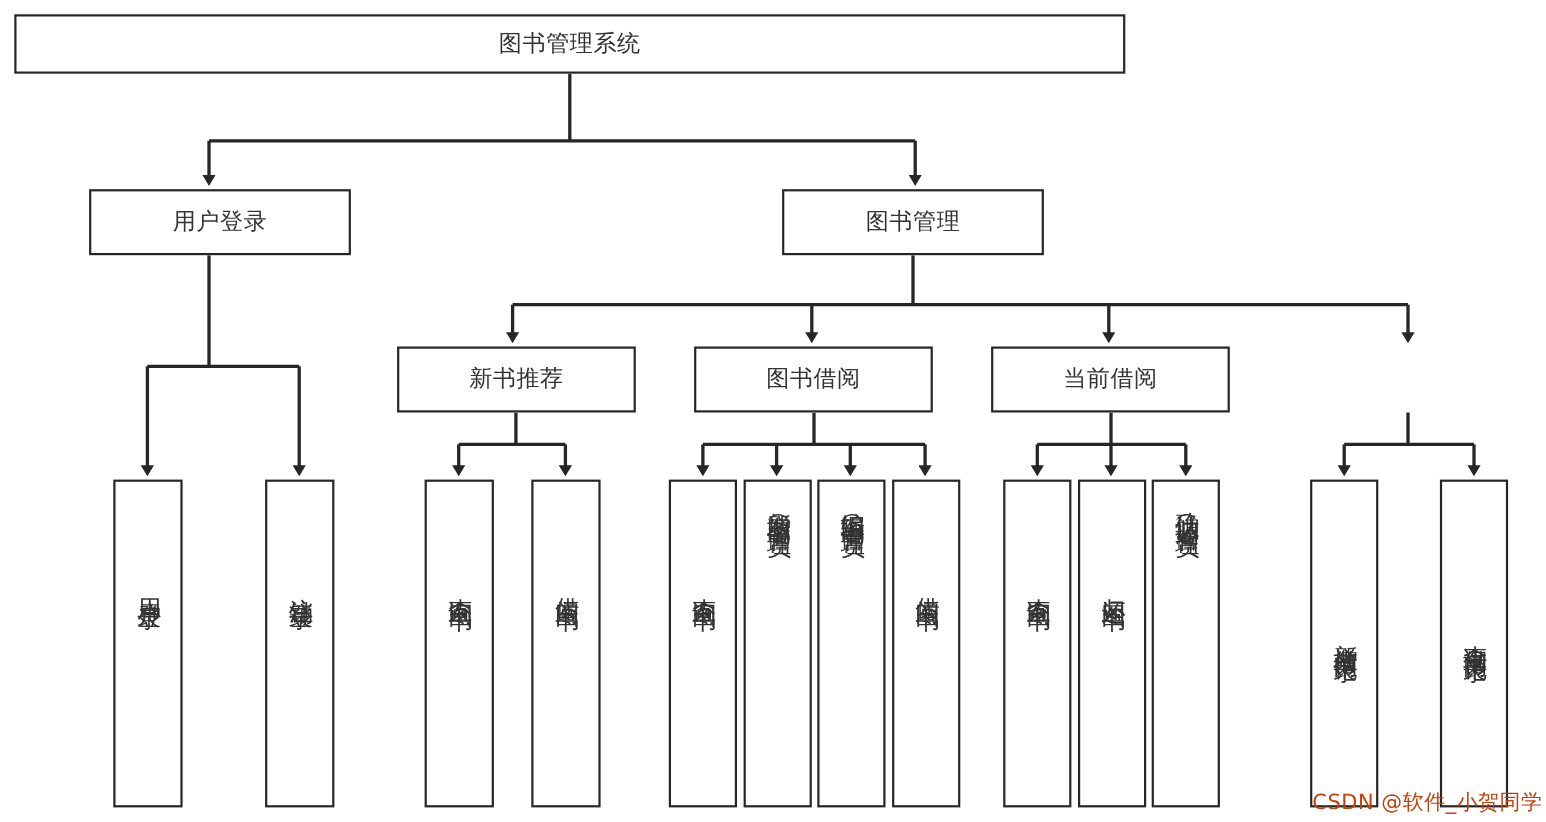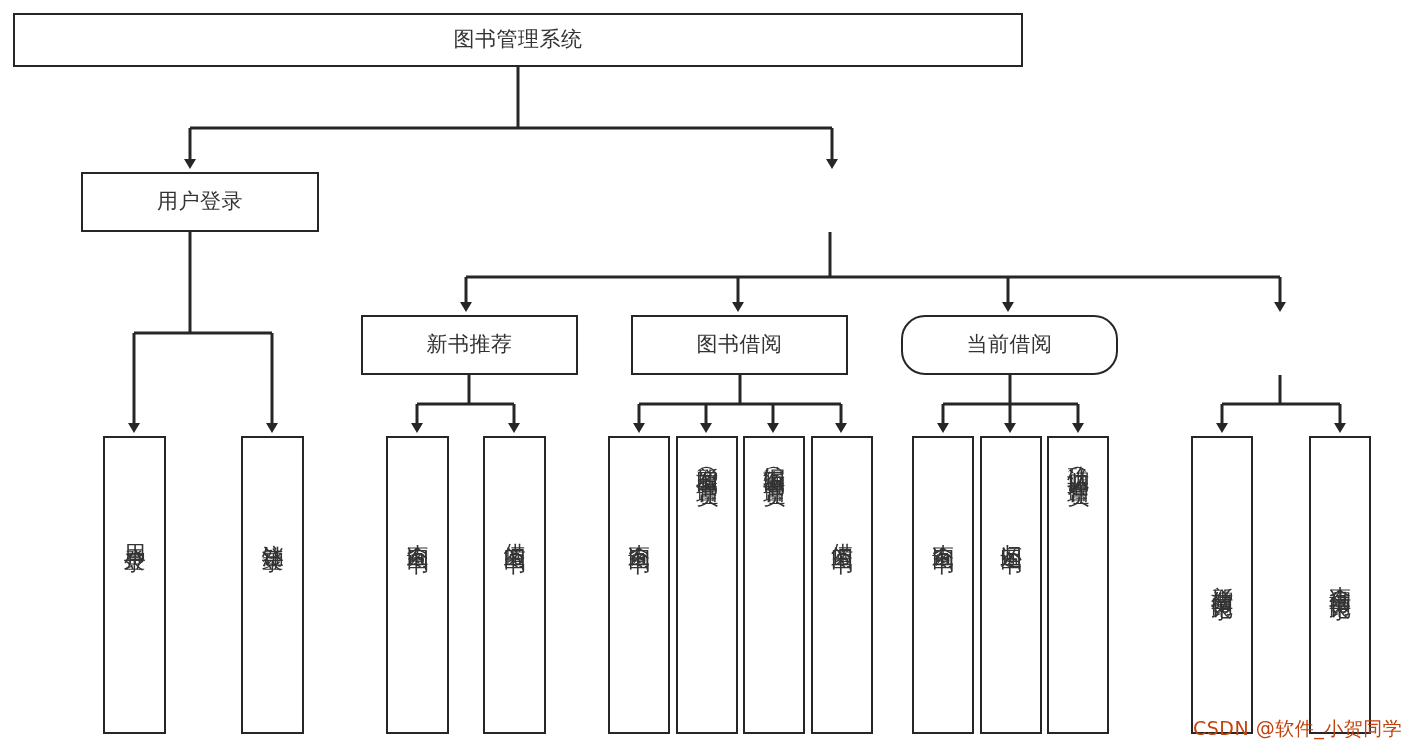--- a/index.html
+++ b/index.html
@@ -130,28 +130,31 @@
     </g>
   </svg>
 
   <div class="node horizontal" style="left:13px; top:13px; width:1010px; height:54px;">
     <span class="node-label">图书管理系统</span>
   </div>
 
   <div class="node horizontal" style="left:81px; top:172px; width:238px; height:60px;">
     <span class="node-label">用户登录</span>
   </div>
+  <div class="node horizontal" style="left:711px; top:172px; width:238px; height:60px;">
+    <span class="node-label">图书管理</span>
+  </div>
 
   <div class="node horizontal" style="left:361px; top:315px; width:217px; height:60px;">
     <span class="node-label">新书推荐</span>
   </div>
   <div class="node horizontal" style="left:631px; top:315px; width:217px; height:60px;">
     <span class="node-label">图书借阅</span>
   </div>
-  <div class="node horizontal" style="left:901px; top:315px; width:217px; height:60px;border-radius:24px;">
+  <div class="node horizontal" style="left:901px; top:315px; width:217px; height:60px;">
     <span class="node-label">当前借阅</span>
   </div>
 
   <div class="node vertical mid" style="left:103px; top:436px; width:63px; height:298px;">
     <span class="node-label">用户登录</span>
   </div>
   <div class="node vertical mid" style="left:241px; top:436px; width:63px; height:298px;">
     <span class="node-label">注销登录</span>
   </div>
 

